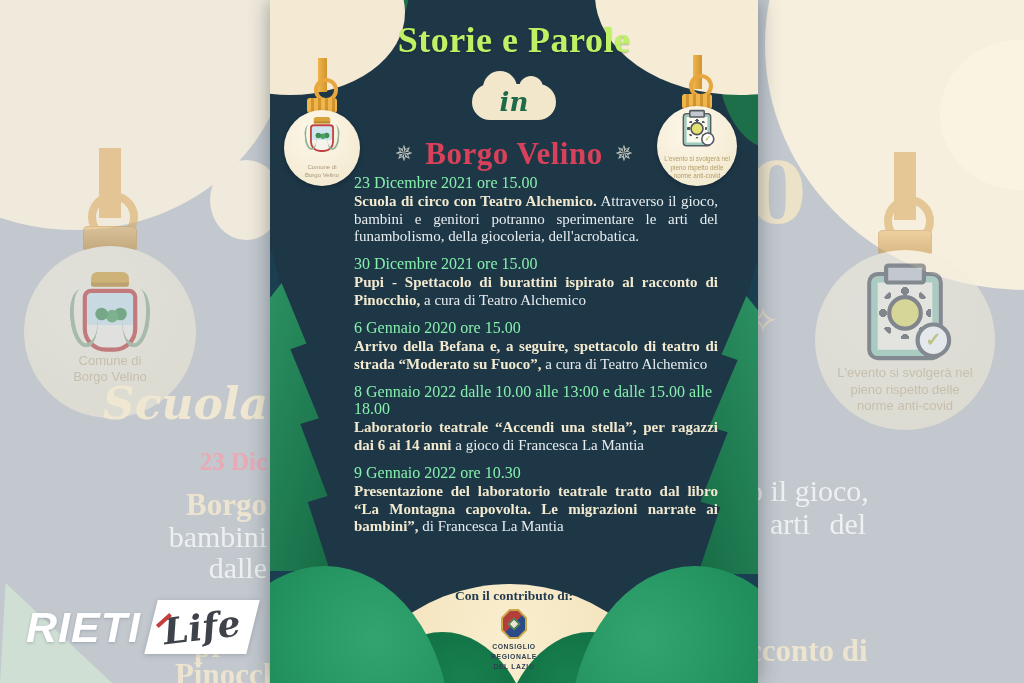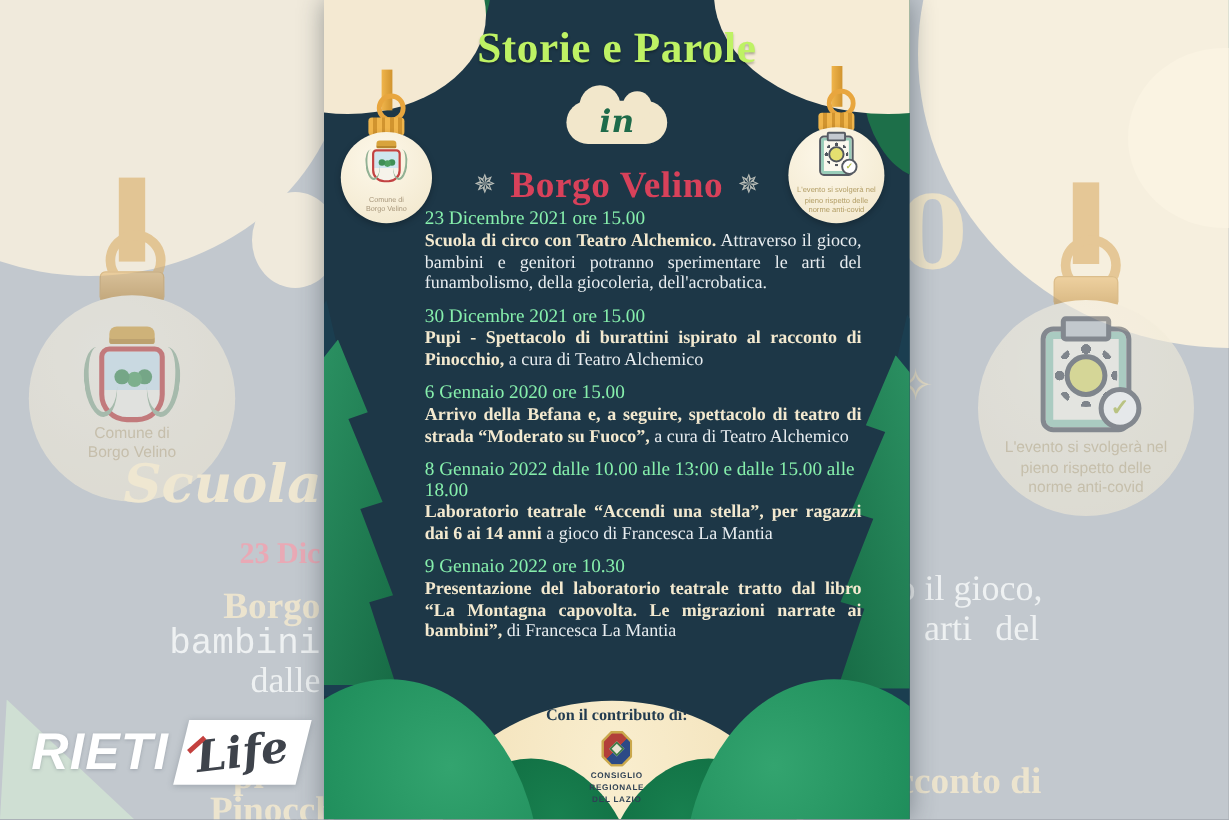--- a/index.html
+++ b/index.html
@@ -206,21 +206,21 @@
         </div>
         <div class="abs bg-caption" style="left:0;right:0;bottom:16px;">L'evento si svolgerà nel
 pieno rispetto delle
 norme anti-covid</div>
       </div>
     </div>
 
     <div class="abs frag f-piazza" style="right:756px;top:378px;">Scuola</div>
     <div class="abs frag f-reddate" style="right:757px;top:448px;">23 Dic</div>
     <div class="abs frag f-lead" style="right:757px;top:487px;">Borgo</div>
-    <div class="abs frag f-body" style="right:757px;top:520px;font-family:Liberation Mono, monospace;">bambini</div>
+    <div class="abs frag f-body" style="right:757px;top:520px;">bambini</div>
     <div class="abs frag f-body" style="right:757px;top:551px;">dalle</div>
     <div class="abs frag f-dic" style="right:791px;top:599px;">Dic</div>
     <div class="abs frag f-lead" style="right:786px;top:629px;">pi  -</div>
     <div class="abs frag f-lead" style="right:744px;top:657px;">Pinocch</div>
     <div class="abs frag f-zero" style="left:748px;top:152px;">0</div>
     <div class="abs frag f-star" style="left:748px;top:300px;">✧</div>
     <div class="abs frag f-body" style="left:748px;top:474px;">o il gioco,</div>
     <div class="abs frag f-body" style="left:770px;top:507px;word-spacing:12px;">arti  del</div>
     <div class="abs frag f-lead" style="left:748px;top:633px;">cconto di</div>
 

